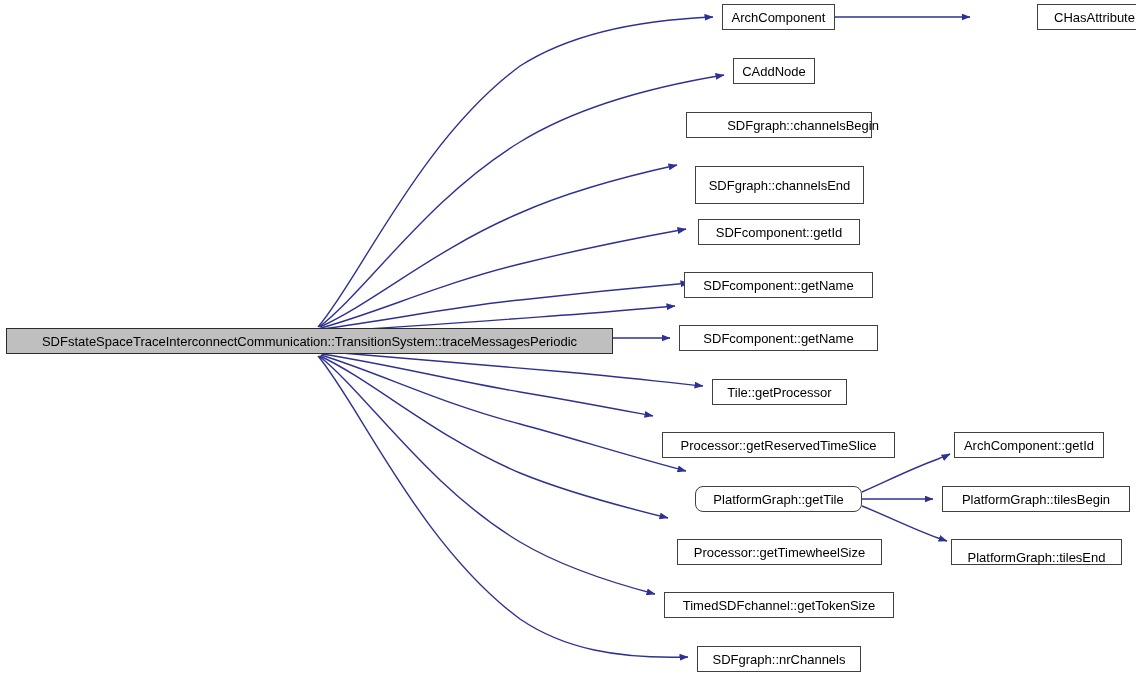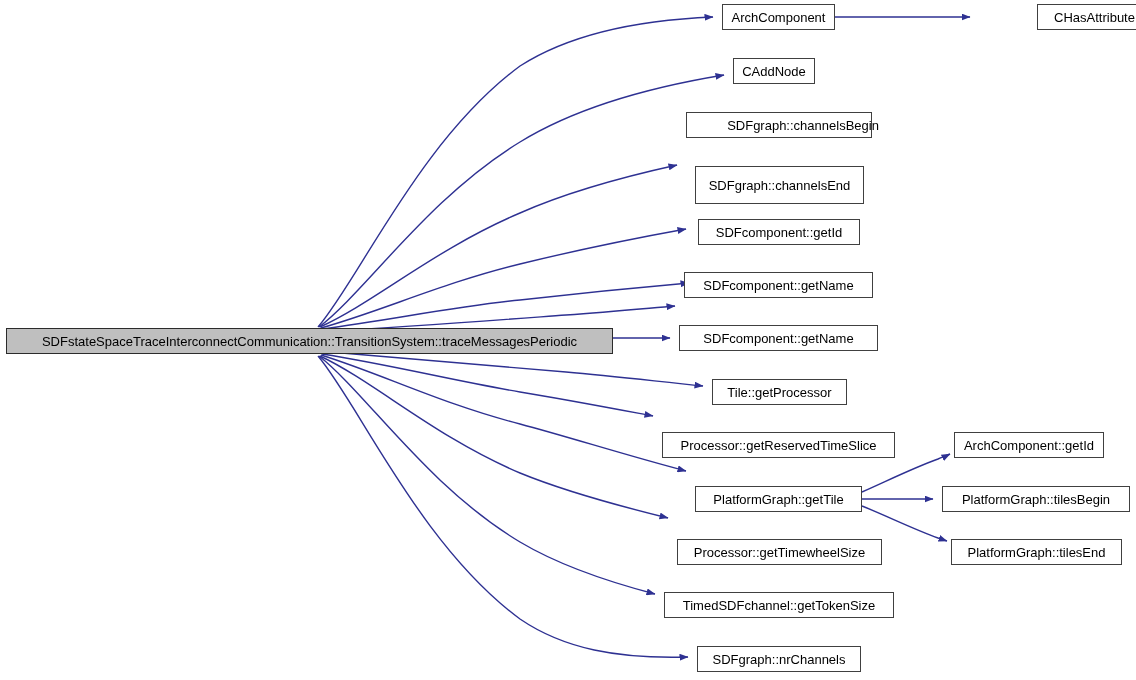--- a/index.html
+++ b/index.html
@@ -110,30 +110,30 @@
       </div>
       <div class="node" style="left: 679px; top: 325px; width: 199px; height: 26px;">
         <span class="node-label">SDFcomponent::getName</span>
       </div>
       <div class="node" style="left: 712px; top: 379px; width: 135px; height: 26px;">
         <span class="node-label">Tile::getProcessor</span>
       </div>
       <div class="node" style="left: 662px; top: 432px; width: 233px; height: 26px;">
         <span class="node-label">Processor::getReservedTimeSlice</span>
       </div>
-      <div class="node" style="left: 695px; top: 486px; width: 167px; height: 26px;">
+      <div class="node" style="left: 695px; top: 486px; width: 167px; height: 26px; border-radius: 8px;">
         <span class="node-label">PlatformGraph::getTile</span>
       </div>
       <div class="node" style="left: 954px; top: 432px; width: 150px; height: 26px;">
         <span class="node-label">ArchComponent::getId</span>
       </div>
       <div class="node" style="left: 942px; top: 486px; width: 188px; height: 26px;">
         <span class="node-label">PlatformGraph::tilesBegin</span>
       </div>
-      <div class="node" style="left: 951px; top: 539px; width: 171px; height: 26px;">
+      <div class="node" style="left: 951px; top: 539px; width: 171px; height: 26px; align-items: flex-end;">
         <span class="node-label">PlatformGraph::tilesEnd</span>
       </div>
       <div class="node" style="left: 677px; top: 539px; width: 205px; height: 26px;">
         <span class="node-label">Processor::getTimewheelSize</span>
       </div>
       <div class="node" style="left: 664px; top: 592px; width: 230px; height: 26px;">
         <span class="node-label">TimedSDFchannel::getTokenSize</span>
       </div>
       <div class="node" style="left: 697px; top: 646px; width: 164px; height: 26px;">
         <span class="node-label">SDFgraph::nrChannels</span>

